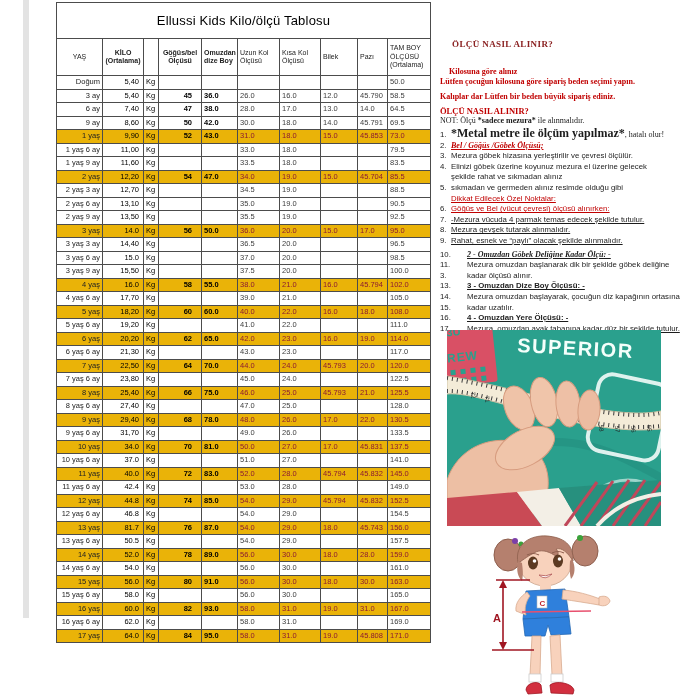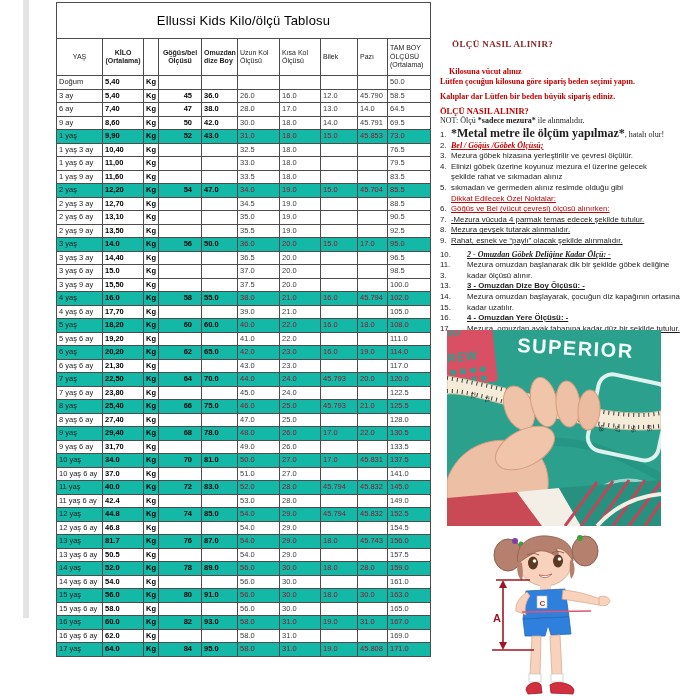--- a/index.html
+++ b/index.html
@@ -12,27 +12,27 @@
   #table-wrap{position:absolute;left:56px;top:2px;width:374px;}
   table.size{border-collapse:collapse;table-layout:fixed;width:374px;color:#111;}
   table.size td,table.size th{border:1px solid #4c4c4c;overflow:hidden;}
   td.ttl{height:33px;text-align:center;font-size:13px;letter-spacing:.2px;color:#000;
          font-family:"Liberation Sans",sans-serif;}
   thead th{height:34px;font-size:7px;font-weight:normal;text-align:left;vertical-align:middle;
            padding:1px 2px;white-space:normal;line-height:1.2;color:#222;}
   thead th.c{text-align:center;}
   thead th.b{font-weight:bold;}
   tbody td{height:12.5px;font-size:7.5px;line-height:12px;padding:0 2px;white-space:nowrap;}
-  tbody td:nth-child(1){text-align:left;color:#222;}
-  tbody td:nth-child(2){text-align:left;font-weight:bold;padding-right:4px;color:#000;}
-  tbody td:nth-child(3){font-weight:bold;color:#000;}
+  tbody td:nth-child(1){text-align:right;color:#222;}
+  tbody td:nth-child(2){text-align:right;font-weight:normal;padding-right:4px;color:#000;}
+  tbody td:nth-child(3){font-weight:normal;color:#000;}
   tbody td:nth-child(4){text-align:right;font-weight:bold;padding-right:9px;color:#000;}
   tbody td:nth-child(5){font-weight:bold;color:#000;}
   tbody td:nth-child(n+6){color:#3c3c3c;}
-  tbody tr.hl{background:#14b8a6;}
+  tbody tr.hl{background:#eab308;}
   tbody tr.hl td:nth-child(n+6){color:#8a1a33;}
 
   
   .abs{position:absolute;white-space:nowrap;}
   #rp-h1{left:452px;top:39px;font:bold 9px "Liberation Serif",serif;color:#8B2222;letter-spacing:.4px;}
   #rp-s1{left:449px;top:67px;font:bold 8px "Liberation Serif",serif;color:#C00000;}
   #rp-s2{left:440px;top:77px;font:bold 8px "Liberation Serif",serif;color:#C00000;}
   #rp-s3{left:440px;top:92px;font:bold 8px "Liberation Serif",serif;color:#C00000;}
   #rp-h2{left:440px;top:106px;font:bold 8.5px "Liberation Serif",serif;color:#C00000;}
   #rp-note{left:440px;top:116px;font:8px "Liberation Serif",serif;color:#1a1a1a;}
@@ -154,32 +154,20 @@
             <td>Kg</td>
             <td>52</td>
             <td>43.0</td>
             <td>31.0</td>
             <td>18.0</td>
             <td>15.0</td>
             <td>45.853</td>
             <td>73.0</td>
           </tr>
 
-          <tr>
-            <td>1 yaş 3 ay</td>
-            <td>10,40</td>
-            <td>Kg</td>
-            <td></td>
-            <td></td>
-            <td>32.5</td>
-            <td>18.0</td>
-            <td></td>
-            <td></td>
-            <td>76.5</td>
-          </tr>
 
           <tr>
             <td>1 yaş 6 ay</td>
             <td>11,00</td>
             <td>Kg</td>
             <td></td>
             <td></td>
             <td>33.0</td>
             <td>18.0</td>
             <td></td>
@@ -652,21 +640,21 @@
             <td>31.0</td>
             <td>19.0</td>
             <td>45.808</td>
             <td>171.0</td>
           </tr>
         </tbody>
     </table>
   </div>
 
   <div id="rp-h1" class="abs">ÖLÇÜ NASIL ALINIR?</div>
-  <div id="rp-s1" class="abs">Kilosuna vücut alınız</div>
+  <div id="rp-s1" class="abs">Kilosuna göre alınız</div>
   <div id="rp-s2" class="abs">Lütfen çocuğun kilosuna göre sipariş beden seçimi yapın.</div>
   <div id="rp-s3" class="abs">Kalıplar dar Lütfen bir beden büyük sipariş ediniz.</div>
   <div id="rp-h2" class="abs">ÖLÇÜ NASIL ALINIR?</div>
   <div id="rp-note" class="abs"><span>NOT: Ölçü </span><b>*sadece mezura*</b><span> ile alınmalıdır.</span></div>
 
   <div id="instructions">
 
       <div class="iline serif">
         <span class="inum">1.</span><span class="itxt"><span></span><b>*Metal metre ile ölçüm yapılmaz*</b><span>, hatalı olur!</span></span>
       </div>

